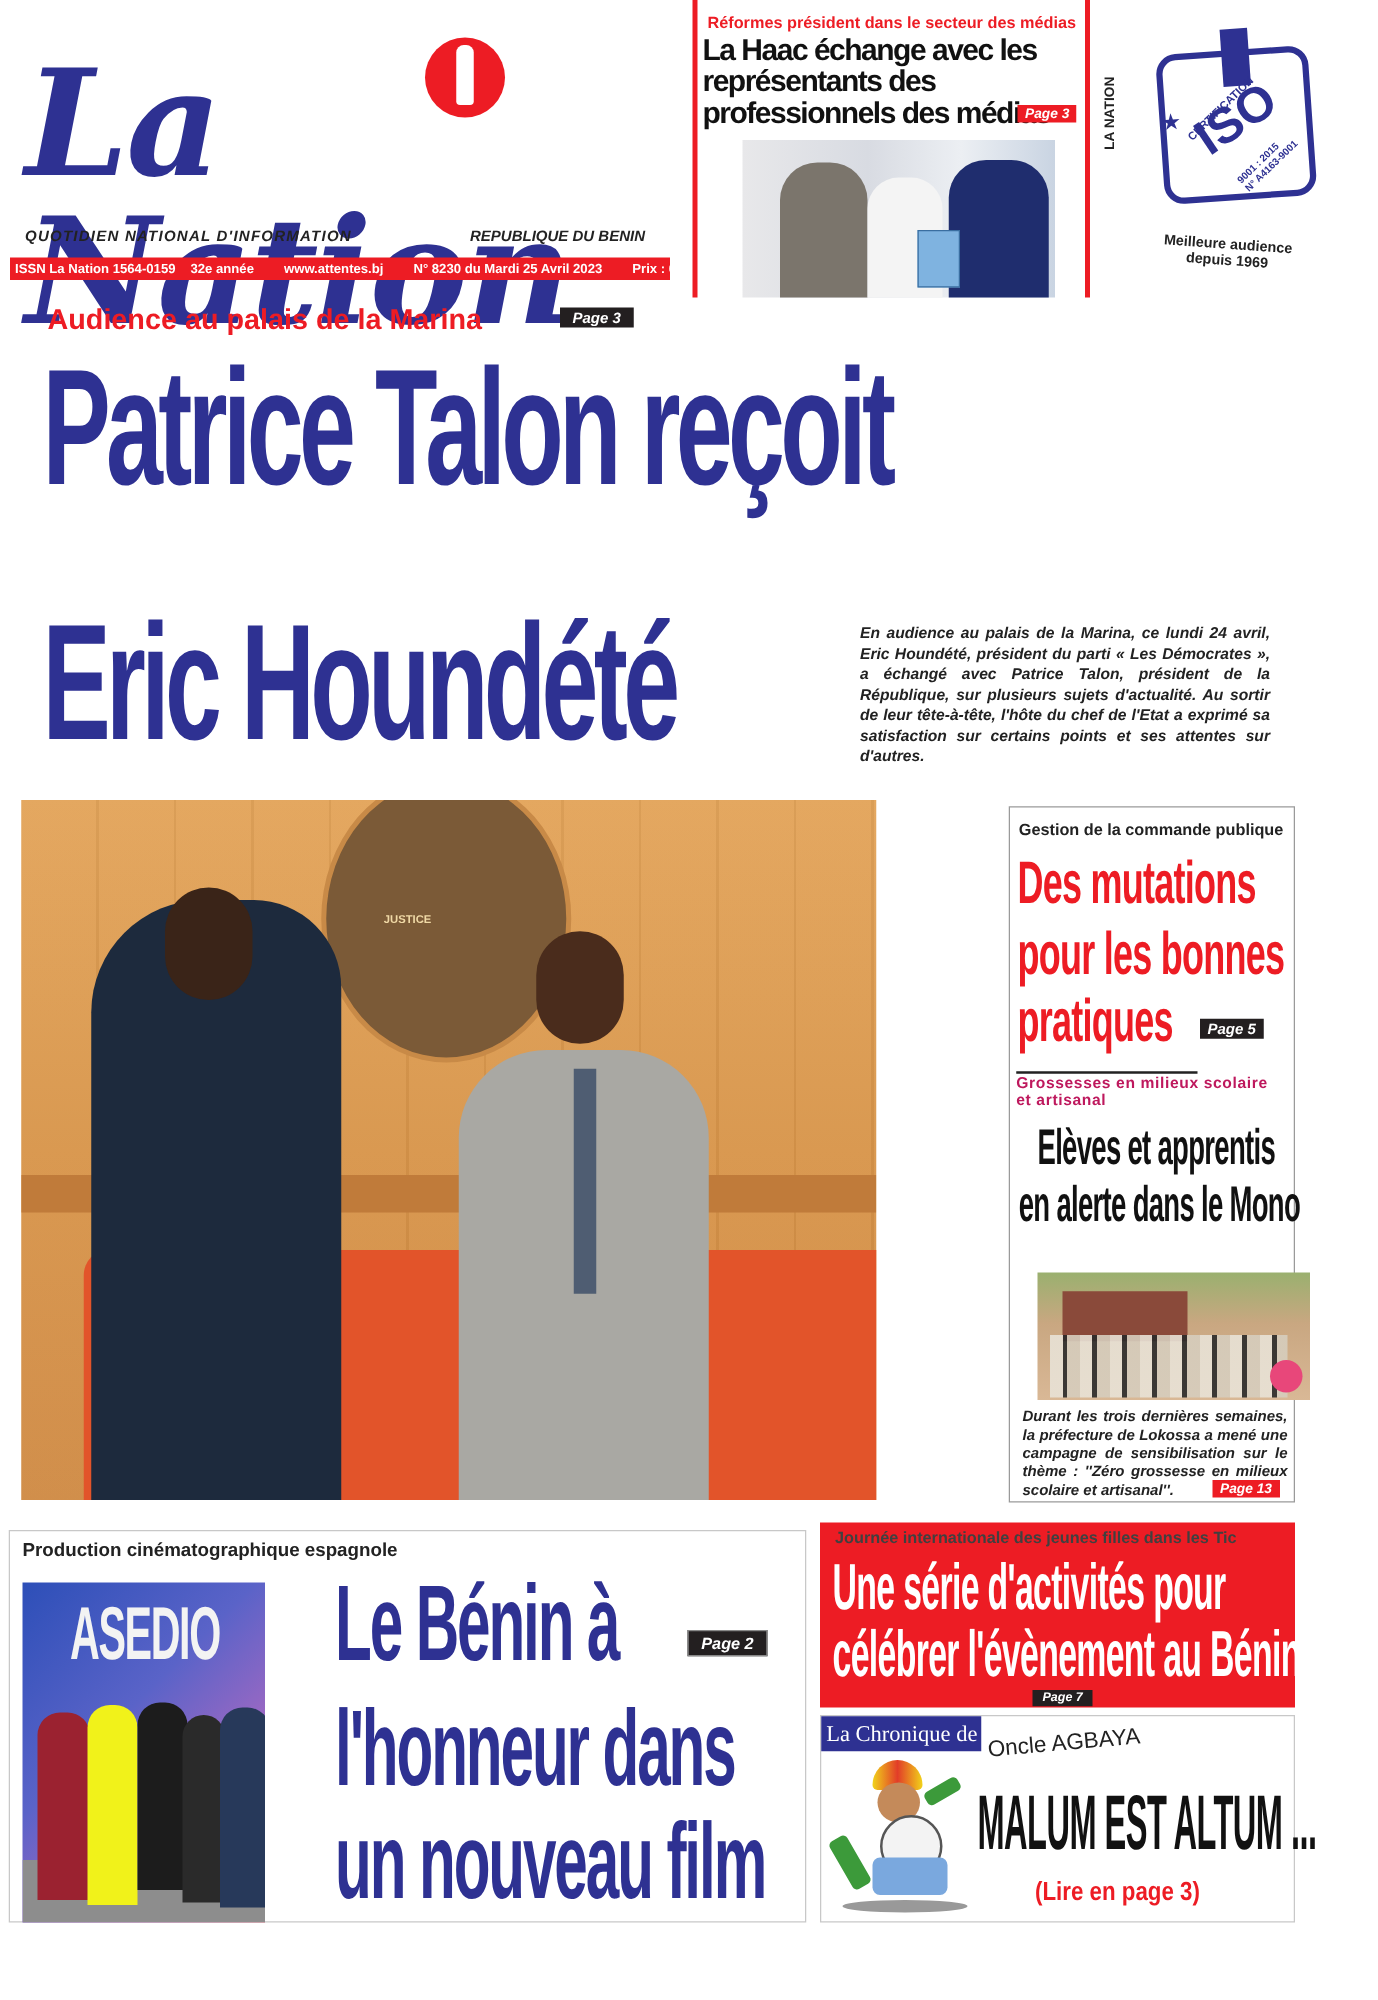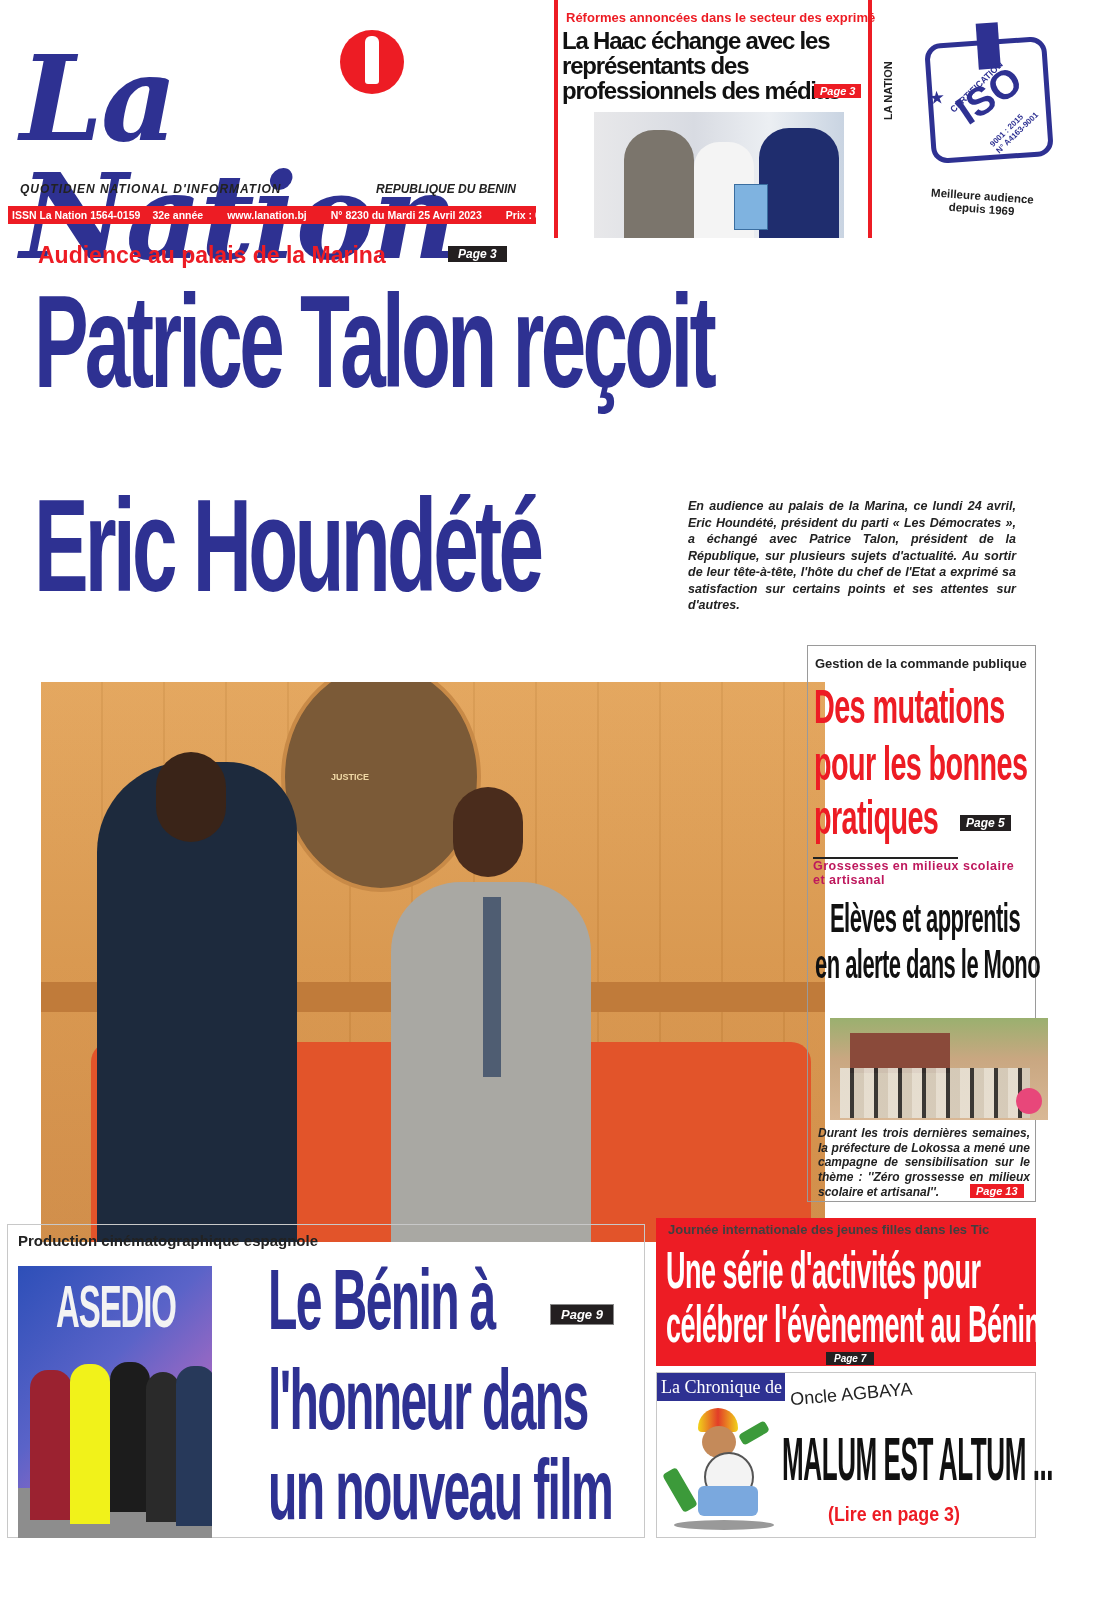--- a/index.html
+++ b/index.html
@@ -43,21 +43,21 @@
 
   
   #lead-kicker { left: 38px; top: 242px; font-size: 23px; font-weight: 700; color: #ed1c24; white-space: nowrap; }
   #lead-page { left: 448px; top: 246px; background: #231f20; color: #fff; font-size: 12px; font-weight: 700; font-style: italic; padding: 1px 10px; }
   .lead-line { left: 34px; font-size: 132px; font-weight: 700; color: #2e3192; line-height: 1; letter-spacing: -6px; transform: scaleX(0.62); white-space: nowrap; }
   #lead-line-1 { top: 276px; }
   #lead-line-2 { top: 480px; }
   #lead-summary { left: 688px; top: 498px; width: 328px; font-size: 12.5px; font-weight: 700; font-style: italic; color: #222; line-height: 1.32; text-align: justify; }
 
   
-  #main-photo { left: 17px; top: 682px; width: 784px; height: 560px; overflow: hidden; background: linear-gradient(180deg, #e3a45a 0%, #d8954a 50%, #cf8a44 100%); margin-left: 24px; }
+  #main-photo { left: 17px; top: 640px; width: 684px; height: 560px; overflow: hidden; background: linear-gradient(180deg, #e3a45a 0%, #d8954a 50%, #cf8a44 100%); }
   #main-photo .panel-lines { position:absolute; inset:0; background: repeating-linear-gradient(90deg, rgba(255,255,255,0.04) 0 60px, rgba(0,0,0,0.04) 60px 62px); }
   #main-photo .crest { position:absolute; left: 240px; top: -20px; width: 200px; height: 230px; border-radius: 50%; background: #7b5a37; border: 4px solid #c88a47; }
   #main-photo .crest-text { position:absolute; left: 290px; top: 90px; font-size: 9px; color:#f0d9a6; font-weight:700; }
   #main-photo .rail { position:absolute; left:0; top: 300px; width: 100%; height: 30px; background: #c07b3a; }
   #main-photo .sofa { position:absolute; left: 50px; top: 360px; width: 720px; height: 200px; background: #e2542a; border-radius: 20px 20px 0 0; }
   #main-photo .man-left { position:absolute; left: 56px; top: 80px; width: 200px; height: 480px; background: #1d2a3d; border-radius: 90px 70px 0 0; }
   #main-photo .head-left { position:absolute; left: 115px; top: 70px; width: 70px; height: 90px; background: #3a2418; border-radius: 40px; }
   #main-photo .man-right { position:absolute; left: 350px; top: 200px; width: 200px; height: 360px; background: #a9a8a3; border-radius: 70px 70px 0 0; }
   #main-photo .head-right { position:absolute; left: 412px; top: 105px; width: 70px; height: 90px; background: #4a2c1c; border-radius: 40px; }
   #main-photo .tie { position:absolute; left: 442px; top: 215px; width: 18px; height: 180px; background: #4f5d72; }
@@ -129,29 +129,29 @@
   <div class="map-circle"></div>
   <div class="map-shape"></div>
   <div class="logo-text">La Nation</div>
 </div>
 <div class="abs tagline-left">QUOTIDIEN  NATIONAL  D'INFORMATION</div>
 <div class="abs tagline-right">REPUBLIQUE DU BENIN</div>
 <div class="abs" id="issue-bar">
   <span>ISSN La Nation 1564-0159</span>
   <span>32e année</span>
   <i class="sq"></i>
-  <span>www.lanation.bj</span>
+  <span>www.attentes.bj</span>
   <i class="sq"></i>
   <span>N° 8230  du Mardi 25 Avril 2023</span>
   <i class="sq"></i>
   <span>Prix : 600 F CFA</span>
 </div>
 
 <div class="abs" id="teaser-box"></div>
-<div class="abs" id="teaser-kicker">Réformes annoncées dans le secteur des exprimé</div>
+<div class="abs" id="teaser-kicker">Réformes président dans le secteur des médias</div>
 <div class="abs" id="teaser-headline">La Haac échange avec les représentants des professionnels des médias</div>
 <div class="abs" id="teaser-page">Page 3</div>
 <div class="abs" id="teaser-photo">
   <div class="p1"></div>
   <div class="p2"></div>
   <div class="p3"></div>
   <div class="doc"></div>
 </div>
 
 <div class="abs" id="la-nation-vertical">LA NATION</div>
@@ -214,21 +214,21 @@
   <div class="floor"></div>
   <div class="f1"></div>
   <div class="f2"></div>
   <div class="f3"></div>
   <div class="f4"></div>
   <div class="f5"></div>
 </div>
 <div class="abs film-line condensed" id="film-l1">Le Bénin à</div>
 <div class="abs film-line condensed" id="film-l2">l'honneur dans</div>
 <div class="abs film-line condensed" id="film-l3">un nouveau film</div>
-<div class="abs" id="film-page">Page 9</div>
+<div class="abs" id="film-page">Page 2</div>
 
 <div class="abs" id="tic-box"></div>
 <div class="abs" id="tic-kicker">Journée internationale des jeunes filles dans les Tic</div>
 <div class="abs tic-line condensed" id="tic-l1">Une série d'activités pour</div>
 <div class="abs tic-line condensed" id="tic-l2">célébrer l'évènement au Bénin</div>
 <div class="abs" id="tic-page">Page 7</div>
 
 <div class="abs" id="chron-box"></div>
 <div class="abs" id="chron-label">La Chronique de</div>
 <div class="abs" id="chron-author">Oncle AGBAYA</div>

